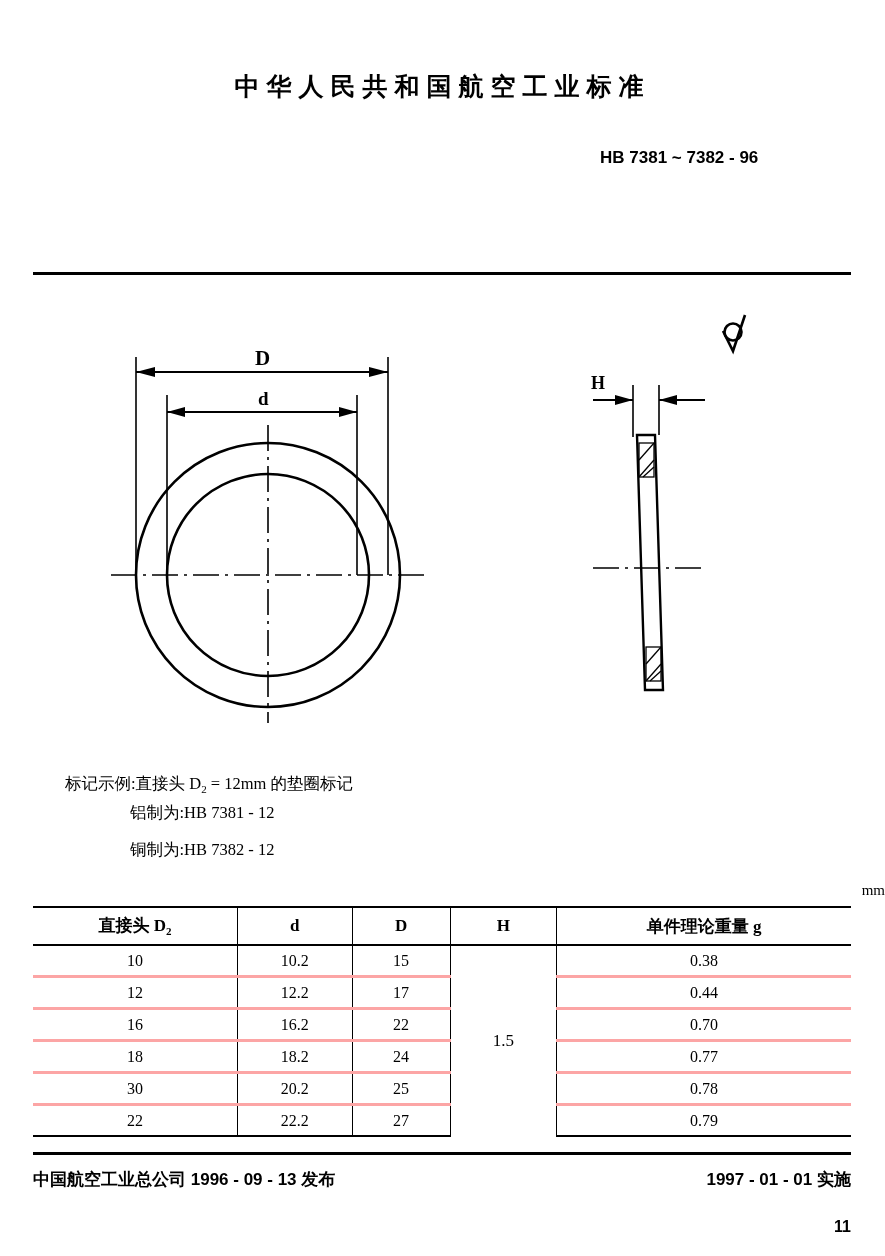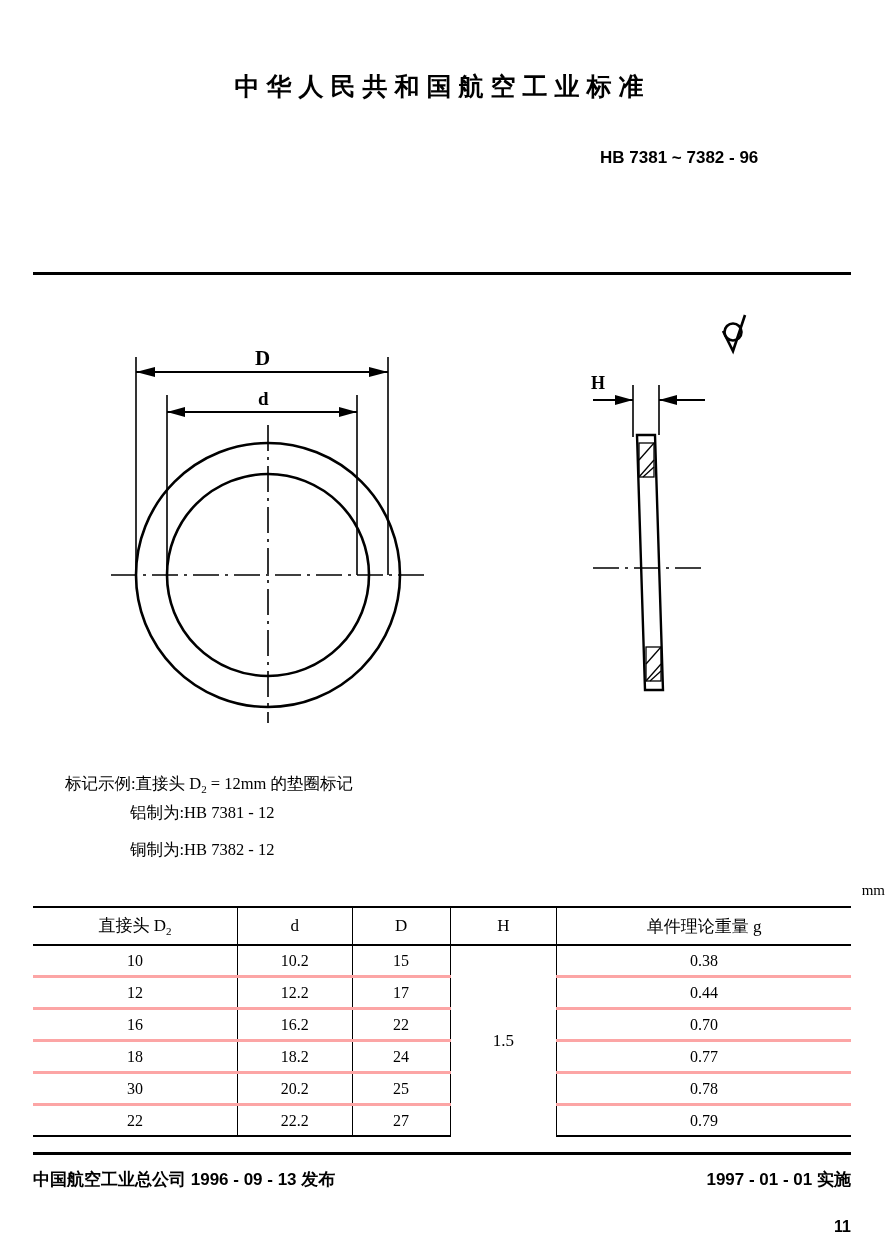--- a/index.html
+++ b/index.html
@@ -104,21 +104,21 @@
   table.spec th, table.spec td {
     border-left: 1px solid #000;
     border-right: 1px solid #000;
     text-align: center;
     padding: 2px 0;
     height: 25px;
   }
   table.spec thead th {
     border-top: 2.5px solid #000;
     border-bottom: 2.5px solid #000;
-    font-weight: normal;
+    font-weight: bold;
     height: 32px;
     font-size: 17px;
   }
   table.spec thead th:first-child,
   table.spec tbody td:first-child { border-left: none; }
   table.spec thead th:last-child,
   table.spec tbody td:last-child { border-right: none; }
   table.spec tbody tr td { border-bottom: 3px solid #fca5a5; }
   table.spec tbody tr:last-child td { border-bottom: 2.5px solid #000; }
   table.spec td.h-cell {

